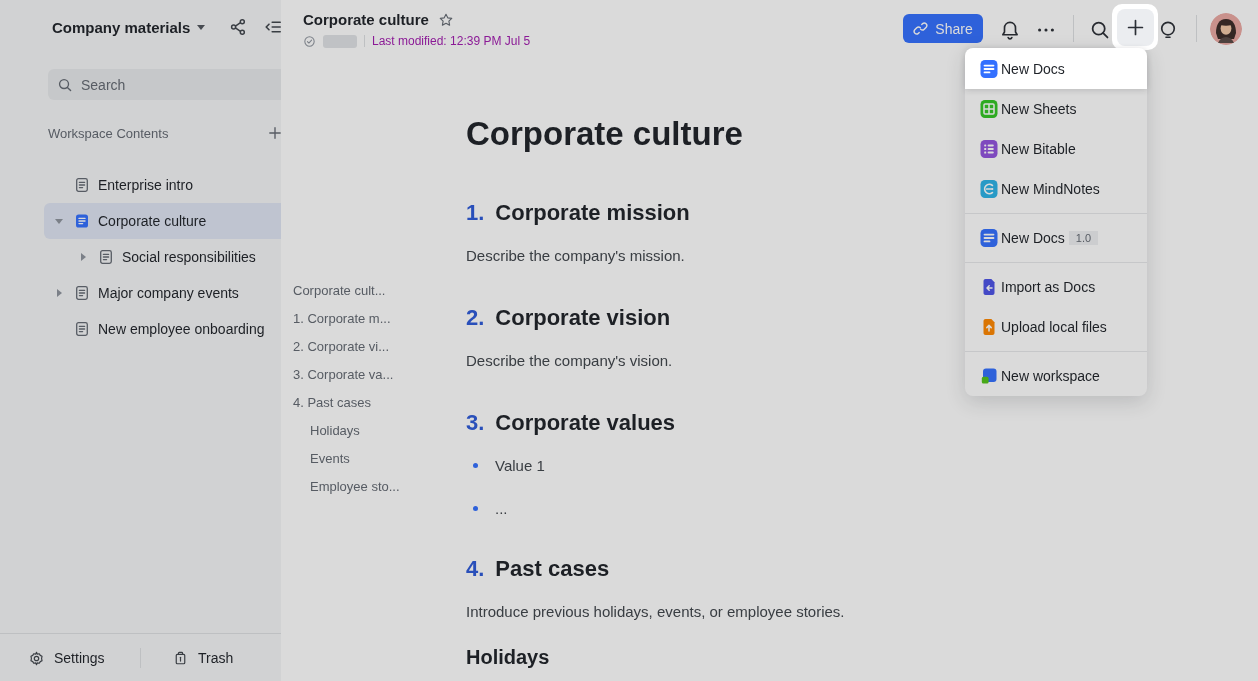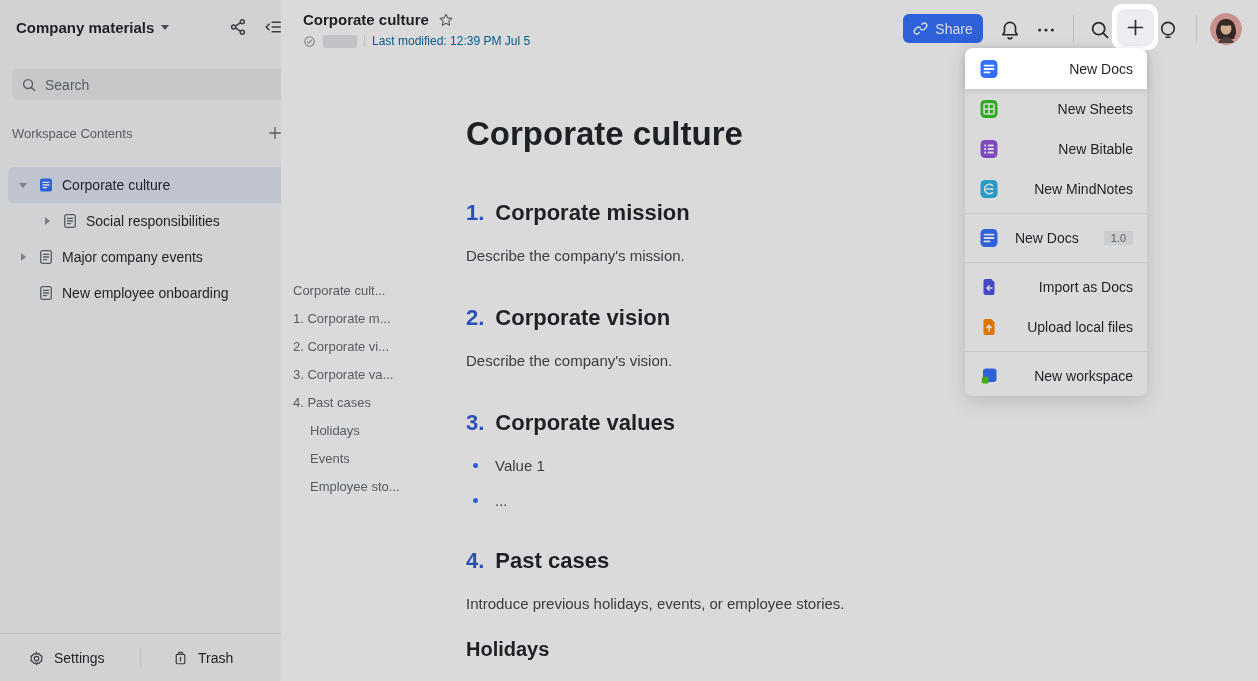--- a/index.html
+++ b/index.html
@@ -5,21 +5,21 @@
   * { box-sizing: border-box; margin: 0; padding: 0; }
   html,body { width:1258px; height:681px; overflow:hidden; }
   body {
     font-family:"Liberation Sans","DejaVu Sans",sans-serif;
     background:#fff; position:relative; color:#1f2329;
   }
   
   .overlay { position:absolute; inset:0; background:rgba(16,18,22,0.155); z-index:100; }
   
   .sidebar { position:absolute; left:0; top:0; width:300px; height:681px;
-    background:#f5f6f7; border-right:1px solid #dee0e3; }
+    background:#f5f6f7; border-right:1px solid #dee0e3;padding-left:36px; }
   .sb-header { display:flex; align-items:center; padding:17px 16px 0 16px; }
   .sb-title { font-size:15px; font-weight:700; color:#1f2329; }
   .caret-down-sm { width:0; height:0; border-left:4px solid transparent; border-right:4px solid transparent;
     border-top:5px solid #51565d; margin-left:7px; }
   .sb-header-icons { margin-left:auto; display:flex; gap:15px; align-items:center; }
   .sb-icon-btn { width:20px; height:20px; display:flex; align-items:center; justify-content:center; cursor:pointer; }
   .search-box { margin:32px 12px 0 12px; height:31px; background:#e8eaec; border-radius:6px;
     display:flex; align-items:center; padding:0 9px; gap:8px; color:#646a73; font-size:14px; }
   .section-row { display:flex; align-items:center; margin:23px 14px 22px 12px; color:#646a73; font-size:13px; }
   .section-row .plus { margin-left:auto; }
@@ -34,21 +34,21 @@
   .tree-ico { width:16px; height:16px; margin:0 8px 0 6px; flex:0 0 16px; display:flex; align-items:center; }
   .sb-footer { position:absolute; left:0; right:0; bottom:0; height:48px; border-top:1px solid #dee0e3; }
   .footer-item { position:absolute; top:0; height:48px; display:flex; align-items:center; gap:9px;
     font-size:14px; color:#1f2329; cursor:pointer; }
   .footer-sep { position:absolute; left:140px; top:14px; width:1px; height:20px; background:#dee0e3; }
   
   .main { position:absolute; left:281px; top:0; width:977px; height:681px; background:#fff; }
   .doc-title-wrap { position:absolute; left:22px; top:11px; display:flex; align-items:center; gap:9px; }
   .doc-title { font-size:15px; font-weight:700; color:#1f2329; }
   .doc-meta { position:absolute; left:22px; top:34px; display:flex; align-items:center; gap:7px;
-    font-size:12px; color:#0369a1; }
+    font-size:12px; color:#a21caf; }
   .redact-chip { width:34px; height:13px; background:#e1e3e6; border-radius:3px; }
   .meta-sep { width:1px; height:12px; background:#dee0e3; }
   .share-btn { position:absolute; left:622px; top:14px; width:80px; height:29px; border-radius:6px;
     background:#3370ff; color:#fff; display:flex; align-items:center; justify-content:center; gap:7px;
     font-size:14px; cursor:pointer; }
   .tb-icon { position:absolute; top:17px; width:26px; height:26px; display:flex; align-items:center;
     justify-content:center; cursor:pointer; color:#2b2f36; }
   .tb-sep { position:absolute; top:15px; width:1px; height:27px; background:#dee0e3; }
   .plus-spotlight { position:absolute; left:831px; top:4px; width:46px; height:46px; background:#fff;
     border-radius:10px; z-index:101; display:flex; align-items:center; justify-content:center; }
@@ -59,33 +59,33 @@
   
   .toc { position:absolute; left:12px; top:277px; font-size:13px; color:#646a73; }
   .toc-item { line-height:28px; cursor:pointer; white-space:nowrap; }
   .toc-item.sub { padding-left:17px; }
   
   .doc-body { position:absolute; left:185px; top:112px; width:600px; }
   .doc-h1 { font-size:33px; line-height:44px; font-weight:700; color:#1f2329; margin-bottom:42px; }
   .doc-h2 { font-size:22px; line-height:30px; font-weight:700; color:#1f2329; margin-bottom:18px; }
   .h2-num { color:#2e5bd9; margin-right:11px; }
   .doc-p { font-size:15px; line-height:19px; color:#41464c; margin-bottom:38px; }
-  .doc-li { display:flex; align-items:center; margin-bottom:16px; font-size:15px; line-height:19px; color:#41464c; }
+  .doc-li { display:flex; align-items:center; margin-bottom:24px; font-size:15px; line-height:19px; color:#41464c; }
   .li-dot { width:5px; height:5px; border-radius:50%; background:#3370ff; margin:0 17px 0 7px; flex:0 0 5px; }
   .doc-h3 { font-size:20px; font-weight:700; color:#1f2329; margin-top:-13px; }
   
   .create-menu { position:absolute; left:965px; top:48px; width:182px; background:#fff;
     border-radius:8px; box-shadow:0 6px 20px rgba(31,35,41,0.16); }
   .menu-item { height:40px; display:flex; align-items:center; padding:0 14px; gap:2px;
-    font-size:14px; color:#1f2329; cursor:pointer;justify-content:space-between; }
+    font-size:14px; color:#1f2329; cursor:pointer; }
   .menu-item.highlighted { height:41px; background:#fff; position:relative; z-index:101;
     border-radius:8px 8px 0 0; box-shadow:0 1px 6px rgba(31,35,41,0.18); }
   .menu-ico { width:20px; height:20px; flex:0 0 20px; display:flex; }
   .menu-divider { height:1px; background:#e8e9eb; margin:4px 0; }
-  .menu-badge { margin-left:9px; background:#eff0f2; border-radius:0; padding:1px 7px;
+  .menu-badge { margin-left:2px; background:#eff0f2; border-radius:0; padding:1px 7px;
     font-size:11px; color:#646a73; }
 </style>
 </head>
 <body>
 
 <aside class="sidebar">
   <div class="sb-header">
     <span class="sb-title">Company materials</span>
     <span class="caret-down-sm"></span>
     <span class="sb-header-icons">
@@ -116,20 +116,30 @@
   <div class="section-row">
     <span>Workspace Contents</span>
     <span class="plus sb-icon-btn">
         <svg width="16" height="16" viewBox="0 0 20 20" fill="none" stroke="#646a73" stroke-width="1.7" stroke-linecap="round">
           <path d="M10 3.5v13M3.5 10h13"></path>
         </svg>
       </span>
   </div>
 
   <div class="tree" id="sidebar-tree">
+      <div class="tree-row">
+        <span class="caret-box"></span>
+        <span class="tree-ico">
+          <svg width="16" height="16" viewBox="0 0 16 16" fill="none" stroke="#646a73" stroke-width="1.3" stroke-linecap="round">
+            <rect x="2.7" y="1.7" width="10.6" height="12.6" rx="1.8"></rect>
+            <path d="M5.4 5.4h5.2M5.4 8h5.2M5.4 10.6h3.2"></path>
+          </svg>
+        </span>
+        <span>Enterprise intro</span>
+      </div>
       <div class="tree-row selected">
         <span class="caret-box">
           <span class="tri-down"></span>
         </span>
         <span class="tree-ico">
           <svg width="16" height="16" viewBox="0 0 16 16">
             <rect x="2" y="1.4" width="12" height="13.2" rx="2.6" fill="#3370ff"></rect>
             <path d="M5 5.4h6M5 8h6M5 10.6h3.6" stroke="#fff" stroke-width="1.4" stroke-linecap="round"></path>
           </svg>
         </span>

